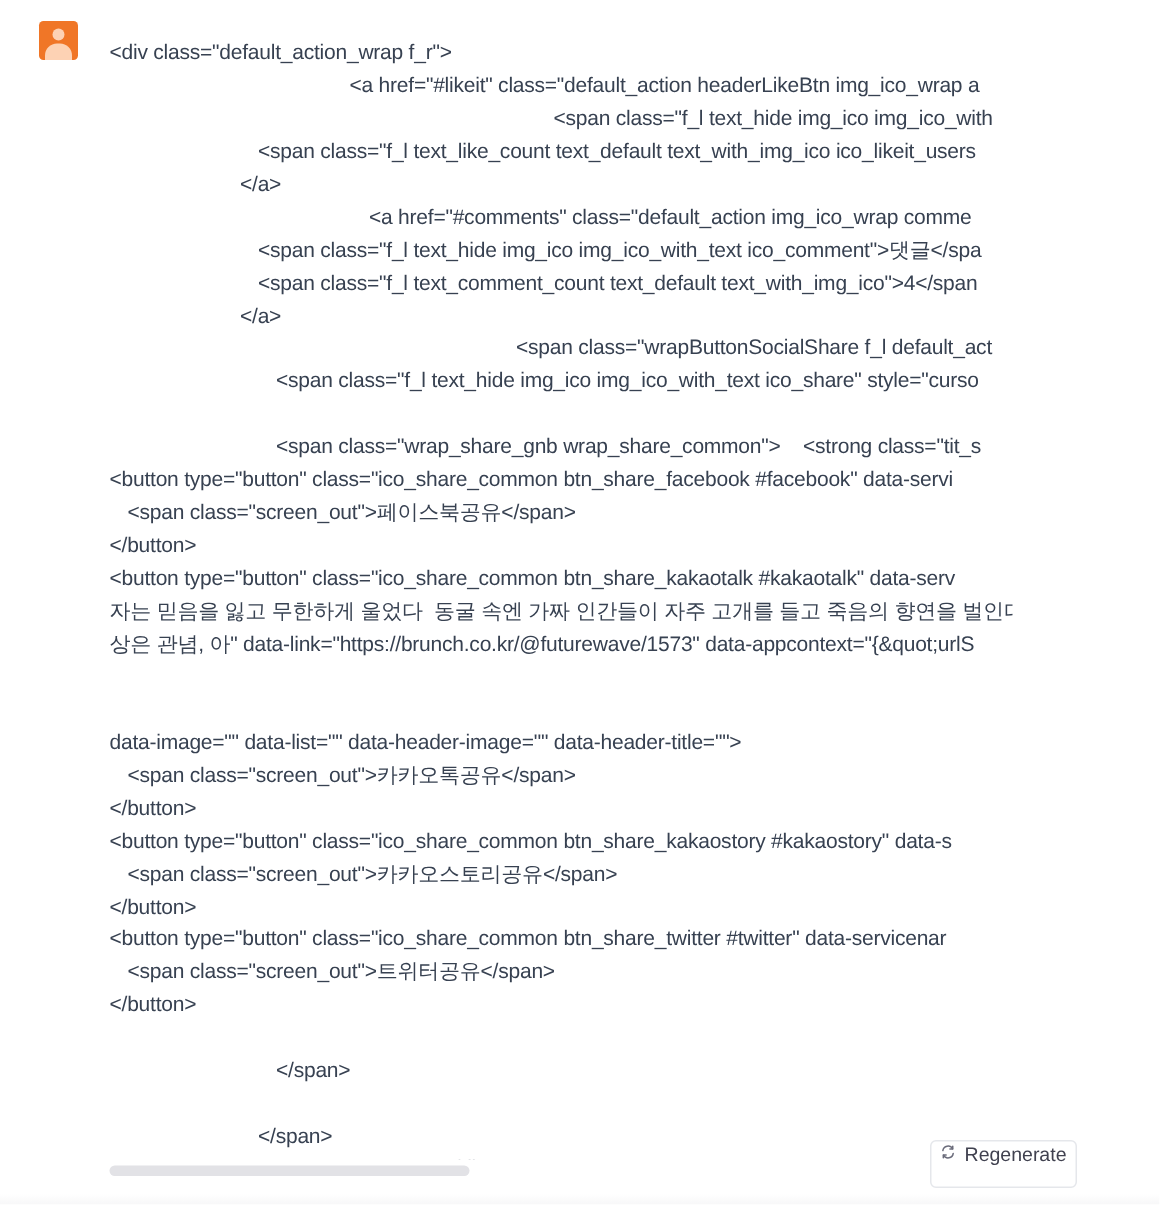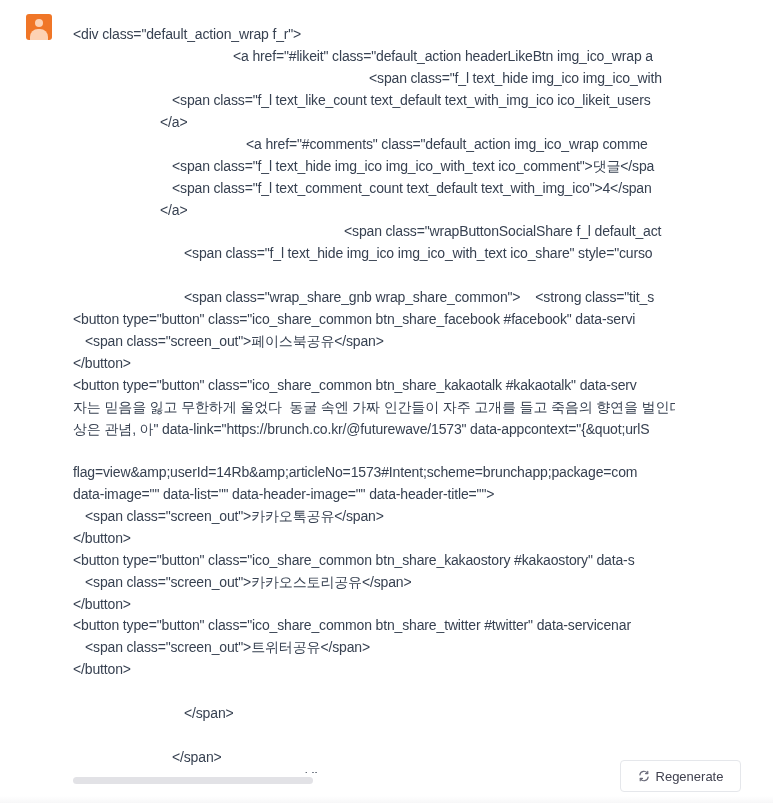--- a/index.html
+++ b/index.html
@@ -32,23 +32,23 @@
     font-size: 14px; line-height: 20px; color: #374151;
     letter-spacing: -0.15px;
   }
   .hscroll {
     position: absolute; left: 73px; top: 777px;
     width: 240px; height: 7px; border-radius: 4px;
     background: #e2e2e6;
   }
   .regen {
     position: absolute; left: 620px; top: 760px;
-    width: 121px; height: 32px; box-sizing: border-box;
+    width: 98px; height: 32px; box-sizing: border-box;
     border: 1px solid #e5e7eb; border-radius: 4px; background: #fff;
-    display: flex; align-items: center; justify-content: center; gap: 6px;
+    display: flex; justify-content: center; gap: 6px;
     font-size: 13px; color: #40414f; cursor: pointer;
   }
   .regen svg { width: 12px; height: 12px; }
   .bottom-fade {
     position: absolute; left: 0; top: 796px; width: 773px; height: 7px;
     background: linear-gradient(#ffffff, #f7f7f8);
   }
 </style>
 </head>
 <body>
@@ -70,21 +70,20 @@
     <div class="code-line" style="left: 87px; top: 187px;">&lt;/a&gt;</div>
     <div class="code-line" style="left: 271px; top: 208px;">&lt;span class="wrapButtonSocialShare f_l default_act</div>
     <div class="code-line" style="left: 111px; top: 230px;">&lt;span class="f_l text_hide img_ico img_ico_with_text ico_share" style="curso</div>
     <div class="code-line" style="left: 111px; top: 274px;">&lt;span class="wrap_share_gnb wrap_share_common"&gt;    &lt;strong class="tit_s</div>
     <div class="code-line" style="left: 0px; top: 296px;">&lt;button type="button" class="ico_share_common btn_share_facebook #facebook" data-servi</div>
     <div class="code-line" style="left: 12px; top: 318px;">&lt;span class="screen_out"&gt;페이스북공유&lt;/span&gt;</div>
     <div class="code-line" style="left: 0px; top: 340px;">&lt;/button&gt;</div>
     <div class="code-line" style="left: 0px; top: 362px;">&lt;button type="button" class="ico_share_common btn_share_kakaotalk #kakaotalk" data-serv</div>
     <div class="code-line" style="left: 0px; top: 384px;">자는 믿음을 잃고 무한하게 울었다  동굴 속엔 가짜 인간들이 자주 고개를 들고 죽음의 향연을 벌인다, 아니다 t</div>
     <div class="code-line" style="left: 0px; top: 406px;">상은 관념, 아" data-link="https://brunch.co.kr/@futurewave/1573" data-appcontext="{&amp;quot;urlS</div>
-    <div class="code-line" style="left: 0px; top: 449px;">flag=view&amp;amp;userId=14Rb&amp;amp;articleNo=1573#Intent;scheme=brunchapp;package=com</div>
     <div class="code-line" style="left: 0px; top: 471px;">data-image="" data-list="" data-header-image="" data-header-title=""&gt;</div>
     <div class="code-line" style="left: 12px; top: 493px;">&lt;span class="screen_out"&gt;카카오톡공유&lt;/span&gt;</div>
     <div class="code-line" style="left: 0px; top: 515px;">&lt;/button&gt;</div>
     <div class="code-line" style="left: 0px; top: 537px;">&lt;button type="button" class="ico_share_common btn_share_kakaostory #kakaostory" data-s</div>
     <div class="code-line" style="left: 12px; top: 559px;">&lt;span class="screen_out"&gt;카카오스토리공유&lt;/span&gt;</div>
     <div class="code-line" style="left: 0px; top: 581px;">&lt;/button&gt;</div>
     <div class="code-line" style="left: 0px; top: 602px;">&lt;button type="button" class="ico_share_common btn_share_twitter #twitter" data-servicenar</div>
     <div class="code-line" style="left: 12px; top: 624px;">&lt;span class="screen_out"&gt;트위터공유&lt;/span&gt;</div>
     <div class="code-line" style="left: 0px; top: 646px;">&lt;/button&gt;</div>
     <div class="code-line" style="left: 111px; top: 690px;">&lt;/span&gt;</div>

